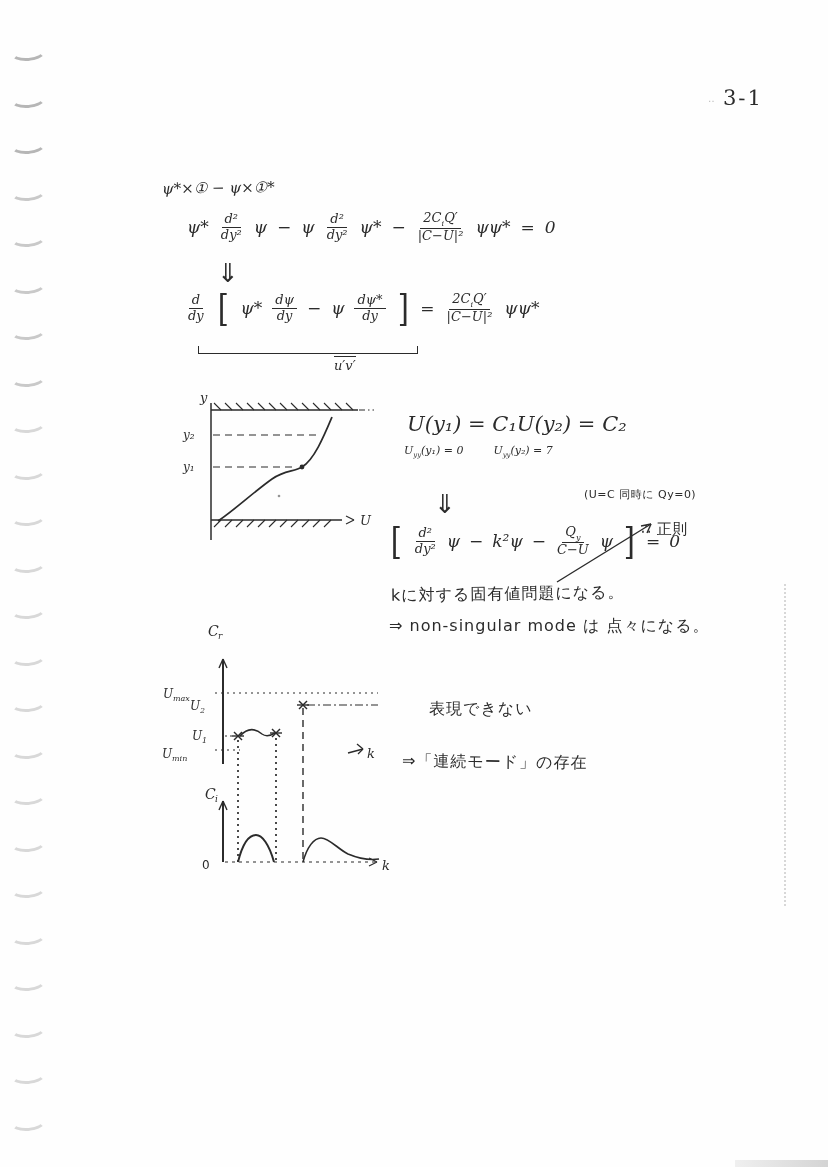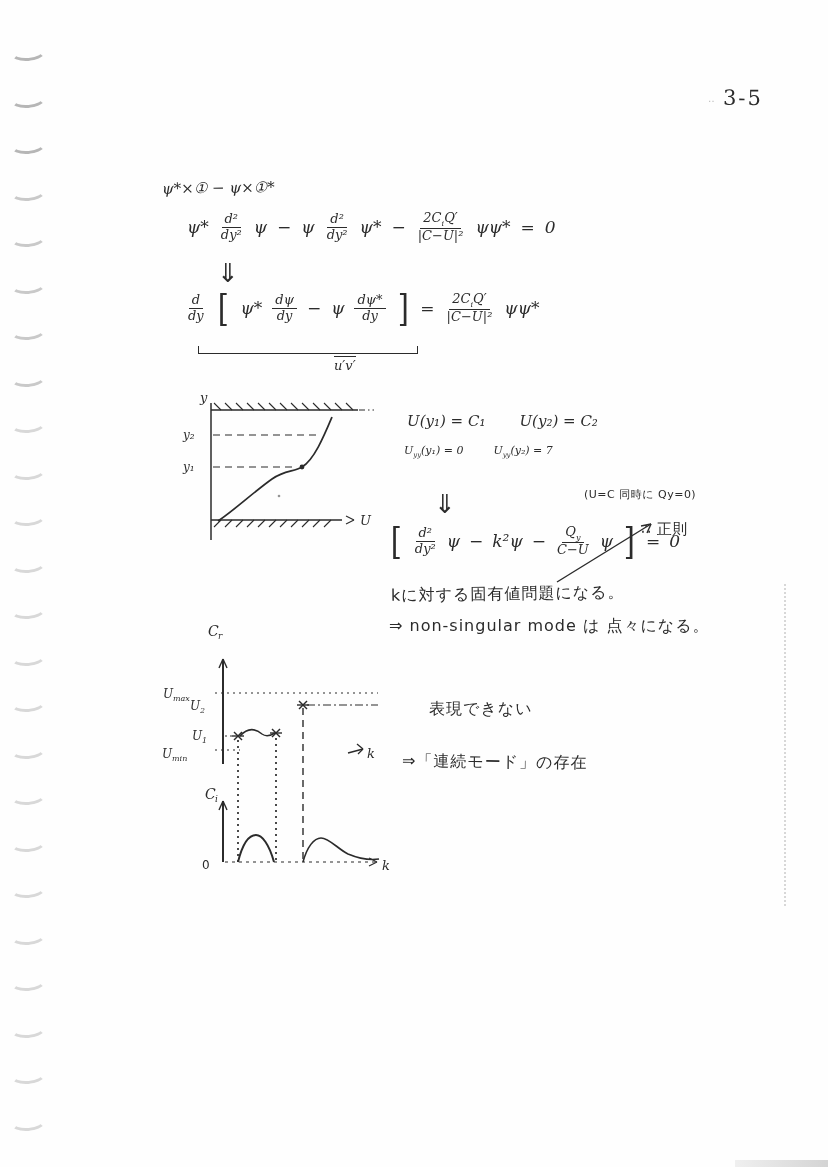--- a/index.html
+++ b/index.html
@@ -74,21 +74,21 @@
       <div class="hole" style="top: 879px; opacity: 0.5;"></div>
       <div class="hole" style="top: 925.5px; opacity: 0.5;"></div>
       <div class="hole" style="top: 972px; opacity: 0.5;"></div>
       <div class="hole" style="top: 1018.5px; opacity: 0.5;"></div>
       <div class="hole" style="top: 1065px; opacity: 0.5;"></div>
       <div class="hole" style="top: 1111.5px; opacity: 0.5;"></div>
     </div>
 
   <div class="abs" style="left:708px; top:86px; display:flex; align-items:center; gap:8px;">
     <span style="font-size:10px; color:#bbb;">‥</span>
-    <span class="math tilt-b" style="font-size:21px; font-style:normal; letter-spacing:2px;">3-5</span>
+    <span class="math tilt-b" style="font-size:21px; font-style:normal; letter-spacing:2px;">3-1</span>
   </div>
 
   <div class="abs math tilt-a" style="left:162px; top:179px; font-size:15px;">ψ*×① − ψ×①*</div>
 
   <div class="eq" style="left:187px; top:211px;">
     <span>ψ*</span>
     <span class="frac">
       <span class="num">d²</span>
       <span class="den">dy²</span>
     </span>
@@ -194,21 +194,21 @@
       </g>
     </g>
     <circle cx="127" cy="79" r="2.4" fill="#2b2b2b"></circle>
     <circle cx="104" cy="108" r="1.3" fill="#2b2b2b" opacity=".5"></circle>
     <text x="25" y="14" font-size="13" class="it">y</text>
     <text x="8" y="51" font-size="12" class="it">y₂</text>
     <text x="8" y="83" font-size="12" class="it">y₁</text>
     <text x="185" y="137" font-size="13" class="it">U</text>
   </svg>
 
-  <div class="abs math" style="left:407px; top:412px; font-size:15px; display:flex; gap:34px;">
+  <div class="abs math" style="left:407px; top:412px; font-size:21px; display:flex; ">
     <span>U(y₁) = C₁</span>
     <span>U(y₂) = C₂</span>
   </div>
   <div class="abs math" style="left:404px; top:444px; font-size:11px; display:flex; gap:30px;">
     <span><span>U</span><sub>yy</sub><span>(y₁) = 0</span></span>
     <span><span>U</span><sub>yy</sub><span>(y₂) = 7</span></span>
   </div>
 
   <div class="arrow-down" style="left:434px; top:489px;">⇓</div>
   <div class="abs annot jp" style="left:584px; top:487px; width:175px;">

